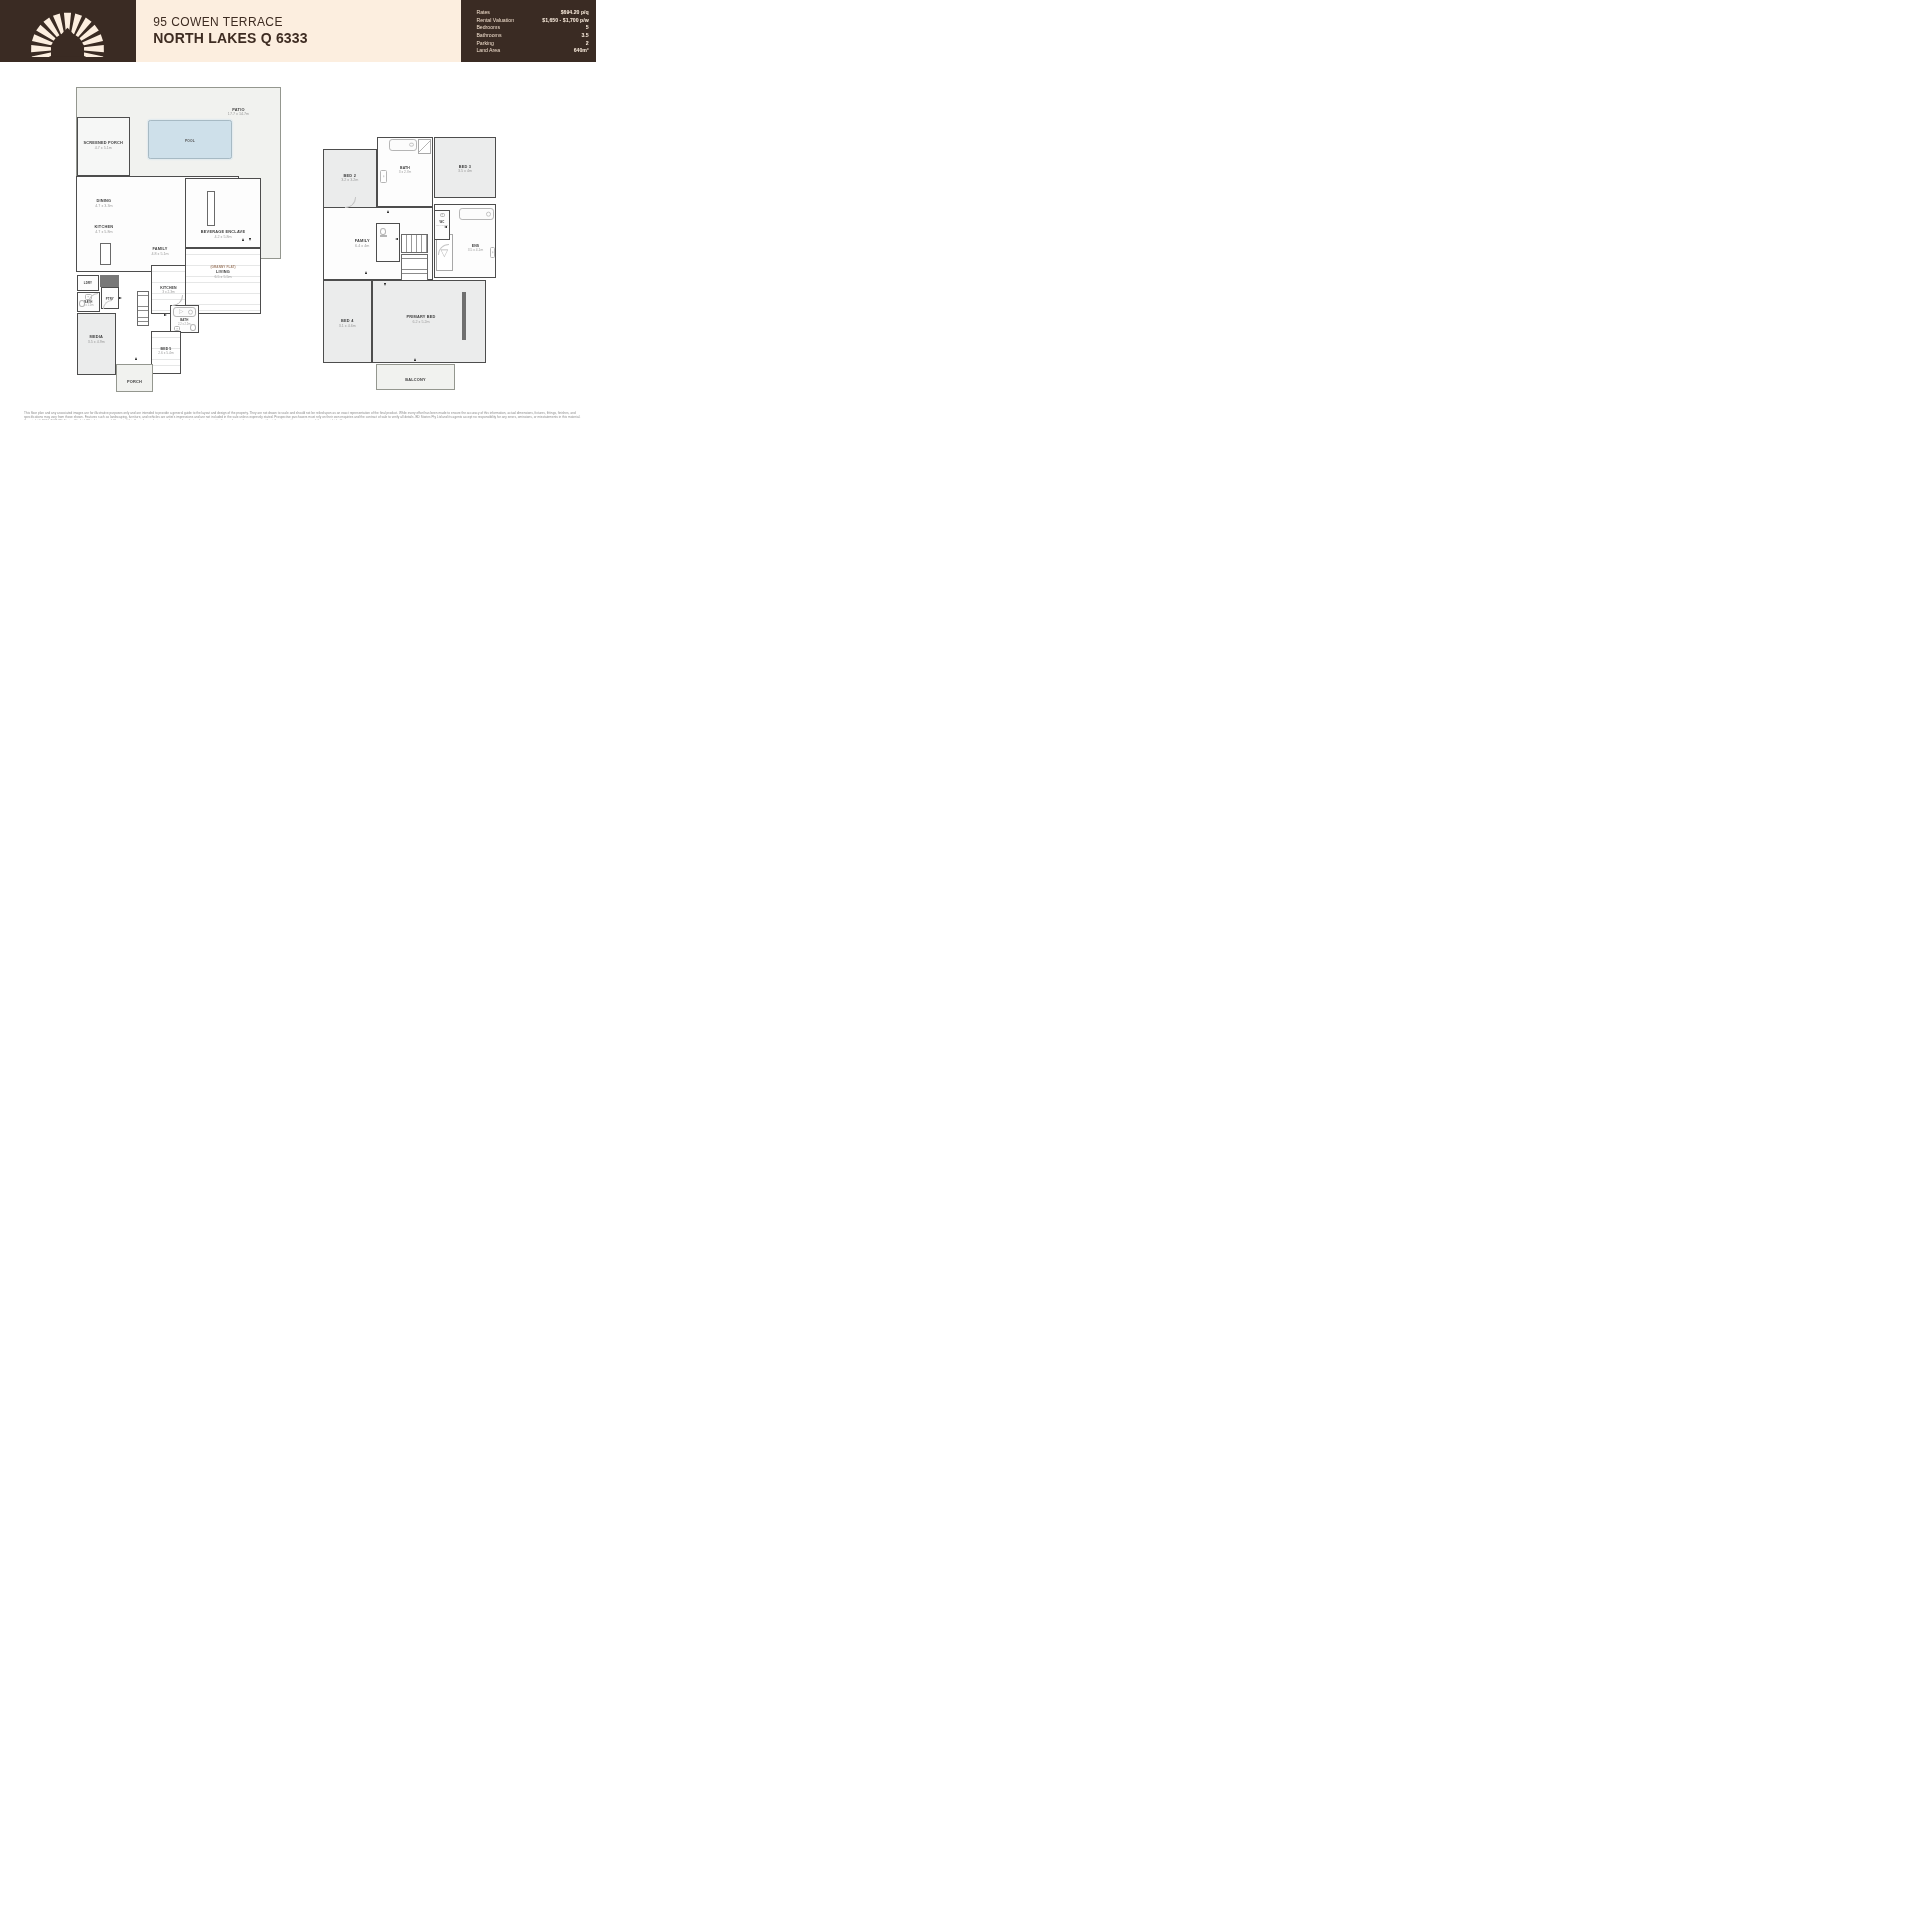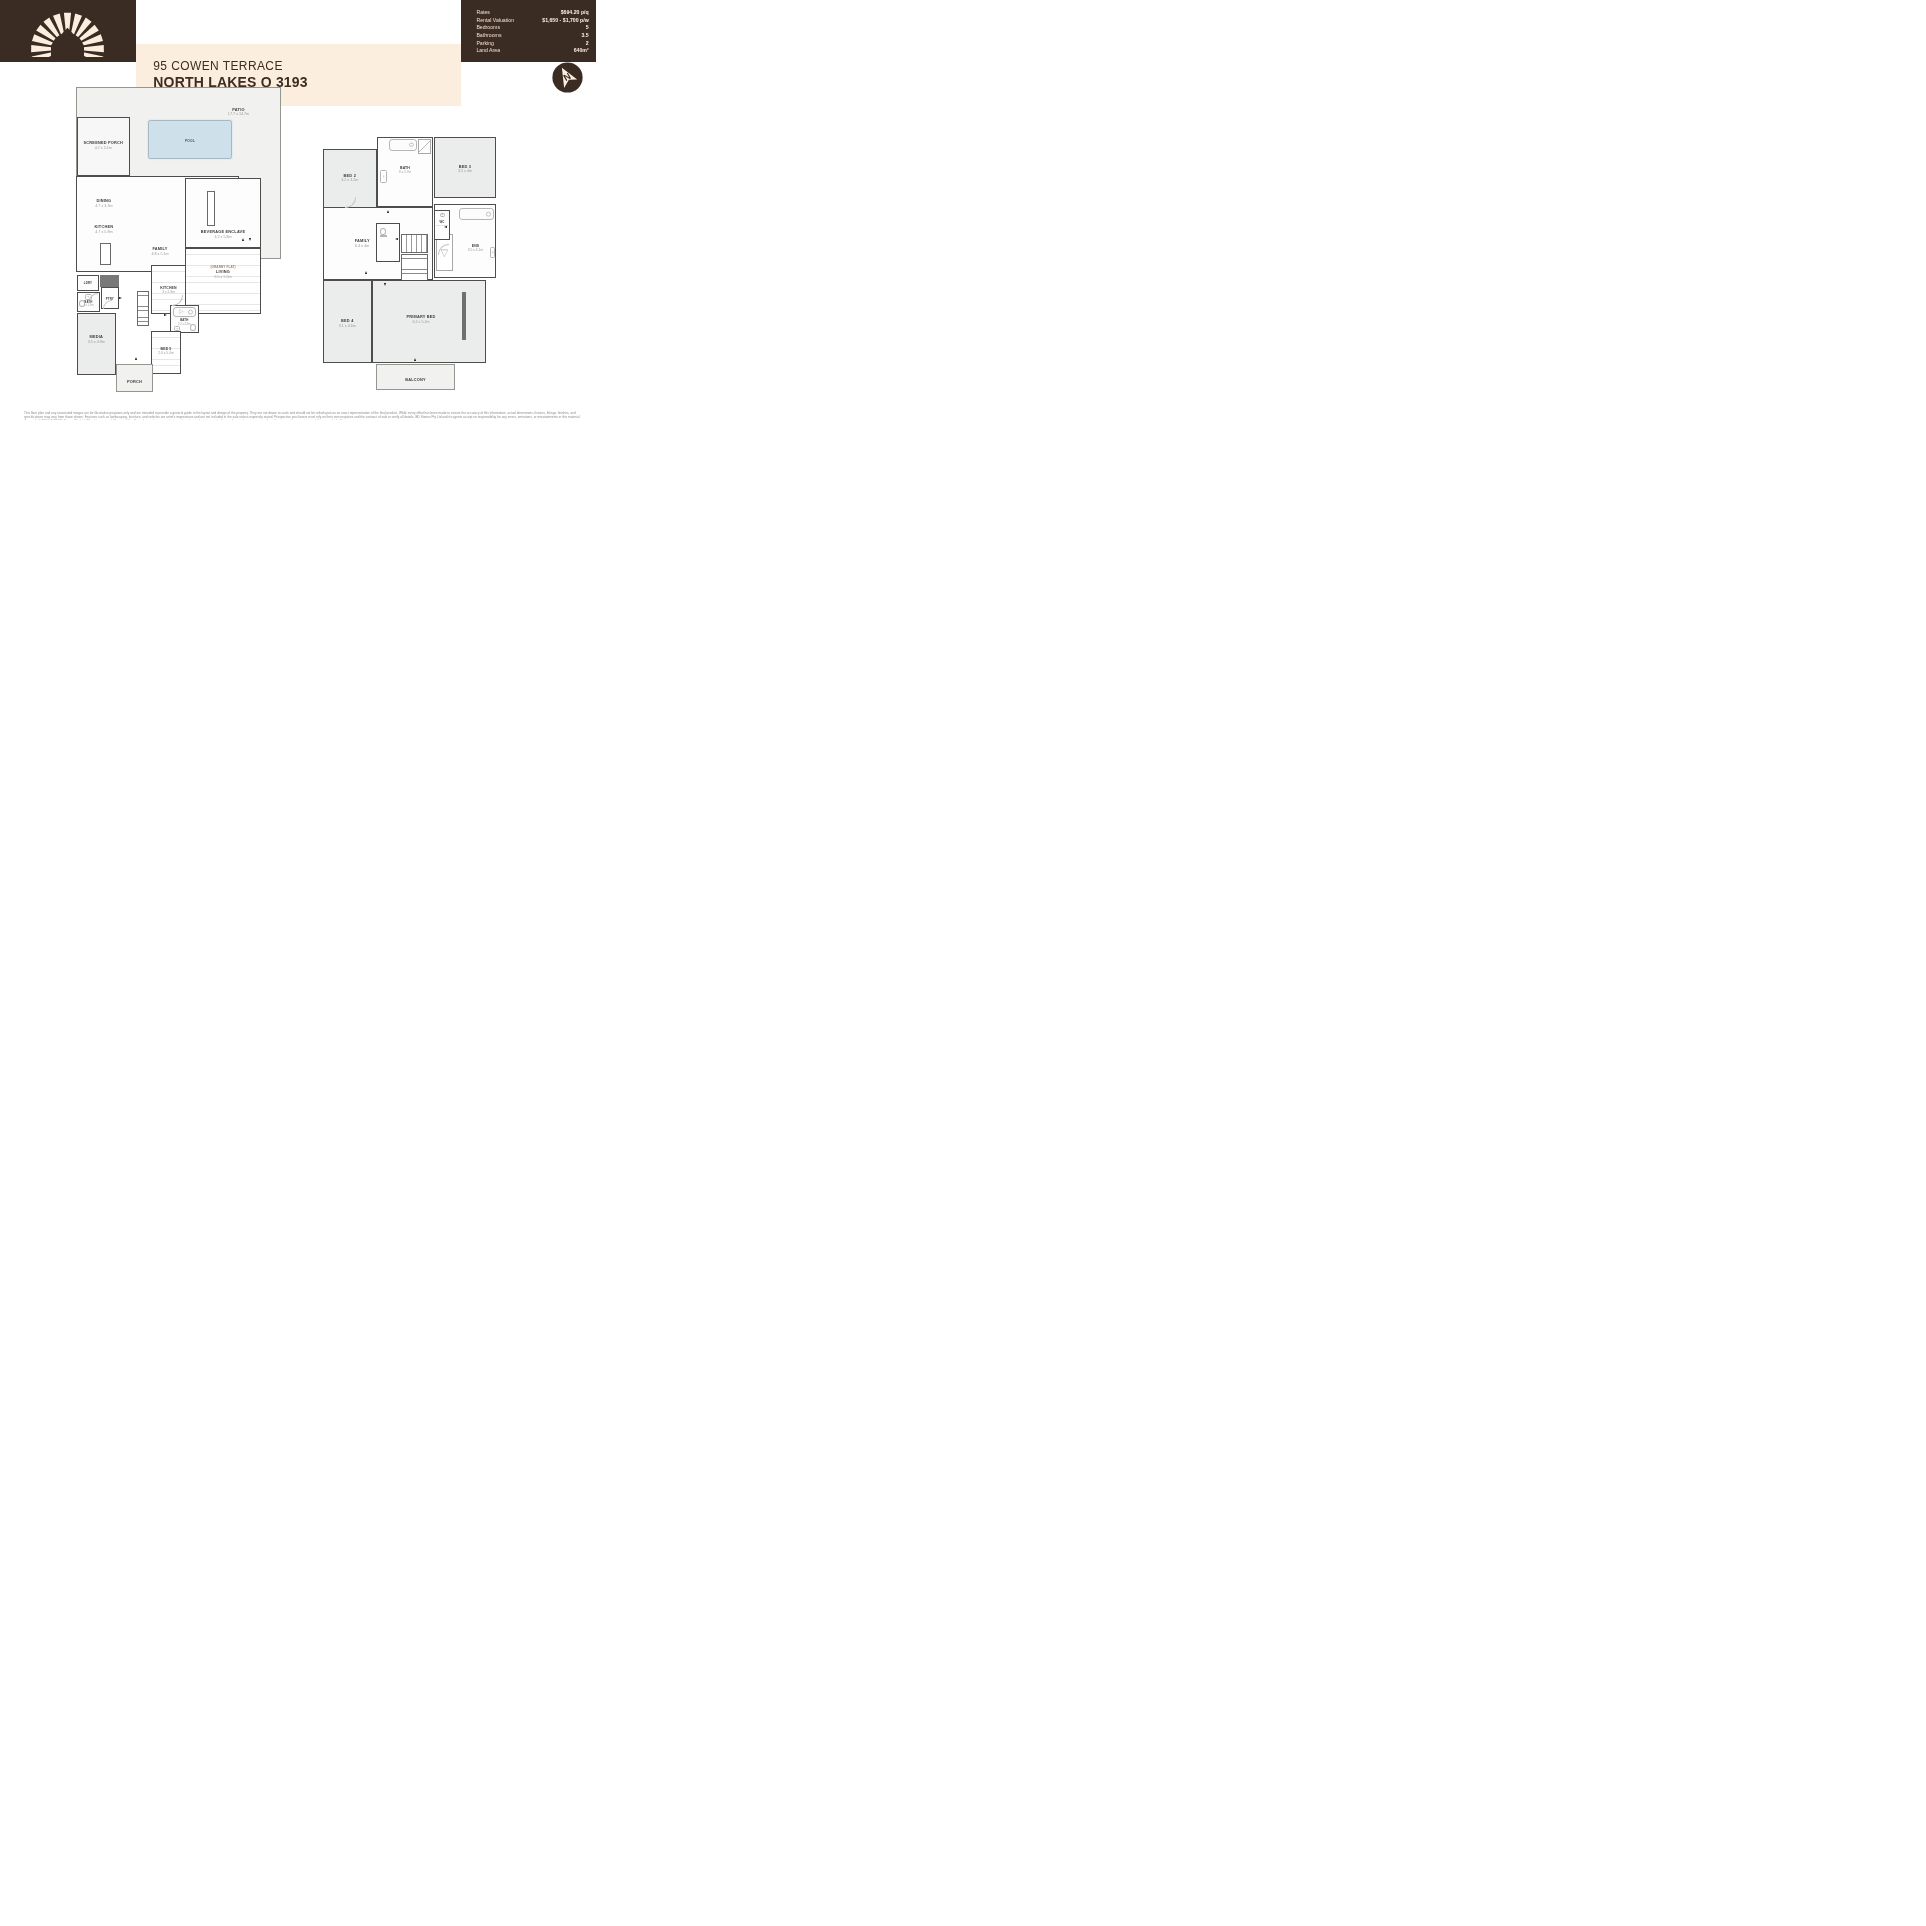--- a/index.html
+++ b/index.html
@@ -1,21 +1,21 @@
 <!DOCTYPE html>
 <html style="font-size:6.2px"><head>
 <meta charset="utf-8">
 <style>
   html,body{margin:0;padding:0;background:#ffffff;}
   .page{position:relative;width:596px;height:420px;background:#ffffff;overflow:hidden;
         font-family:"Liberation Sans",sans-serif;}
 
   
   .hdr-left{position:absolute;left:0;top:0;width:136px;height:62px;background:#3A2B23;}
-  .hdr-mid{position:absolute;left:136px;top:0;width:325px;height:62px;background:#FCEEDF;margin-top:44px;}
+  .hdr-mid{position:absolute;left:136px;top:0;width:325px;height:62px;background:#FCEEDF;}
   .hdr-right{position:absolute;left:461px;top:0;width:135px;height:62px;background:#3A2B23;}
   .logo{position:absolute;left:31px;top:6.2px;}
   .title{position:absolute;left:17.3px;top:15.4px;color:#3E2C22;}
   .t1{font-size:12px;line-height:14.6px;font-weight:400;letter-spacing:0.4px;}
   .t2{font-size:14px;line-height:16px;font-weight:800;letter-spacing:0.2px;}
   .compass{position:absolute;left:416px;top:18px;width:31px;height:31px;}
   .hd-rows{position:absolute;left:15.4px;right:7.3px;top:8.9px;}
   .hd-row{display:flex;justify-content:space-between;height:7.7px;line-height:7.7px;font-size:5.2px;}
   .hd-l{color:#F2E0CE;font-weight:300;}
   .hd-v{color:#FCEEDF;font-weight:700;}
@@ -87,21 +87,21 @@
   <div class="hdr-left">
     <svg class="logo" width="73" height="51" viewBox="0 0 190 132">
       <path id="rays-path" fill="#FCEEDF" d="M136.2 120.3L188.1 130.8L182.7 148.5L133.8 128.1ZM136.7 107.3L189.4 101.4L189.7 119.9L136.9 115.5ZM133.3 94.7L181.6 73.0L187.5 90.5L135.9 102.5ZM126.2 83.8L165.5 48.3L176.5 63.2L131.0 90.4ZM116.0 75.7L142.6 29.8L157.7 40.6L122.7 80.4ZM103.9 71.0L115.1 19.2L132.8 24.8L111.7 73.5ZM90.9 70.2L85.7 17.5L104.3 17.5L99.1 70.2ZM78.3 73.5L57.2 24.8L74.9 19.2L86.1 71.0ZM67.3 80.4L32.3 40.6L47.4 29.8L74.0 75.7ZM59.0 90.4L13.5 63.2L24.5 48.3L63.8 83.8ZM54.1 102.5L2.5 90.5L8.4 73.0L56.7 94.7ZM53.1 115.5L0.3 119.9L0.6 101.4L53.3 107.3ZM56.2 128.1L7.3 148.5L1.9 130.8L53.8 120.3Z"></path>
       <path d="M95 56 L138 102 L138 132 L52 132 L52 102 Z" fill="#3A2B23"></path>
     </svg>
   </div>
 
   <div class="hdr-mid">
     <div class="title">
       <div class="t1">95 COWEN TERRACE</div>
-      <div class="t2">NORTH LAKES Q 3193</div>
+      <div class="t2">NORTH LAKES Q 6333</div>
     </div>
     <svg class="compass" viewBox="0 0 80 80">
       <circle cx="40" cy="40" r="39" fill="#3A2B23"></circle>
       <g transform="rotate(-30 40 40)">
         <path d="M40 11 L59 57 L40 47 L19 59 Z" fill="#FCEEDF"></path>
         <text x="40" y="46" text-anchor="middle" font-size="24" font-weight="700" fill="#3A2B23" font-family="Liberation Sans, sans-serif">N</text>
       </g>
     </svg>
   </div>
 

